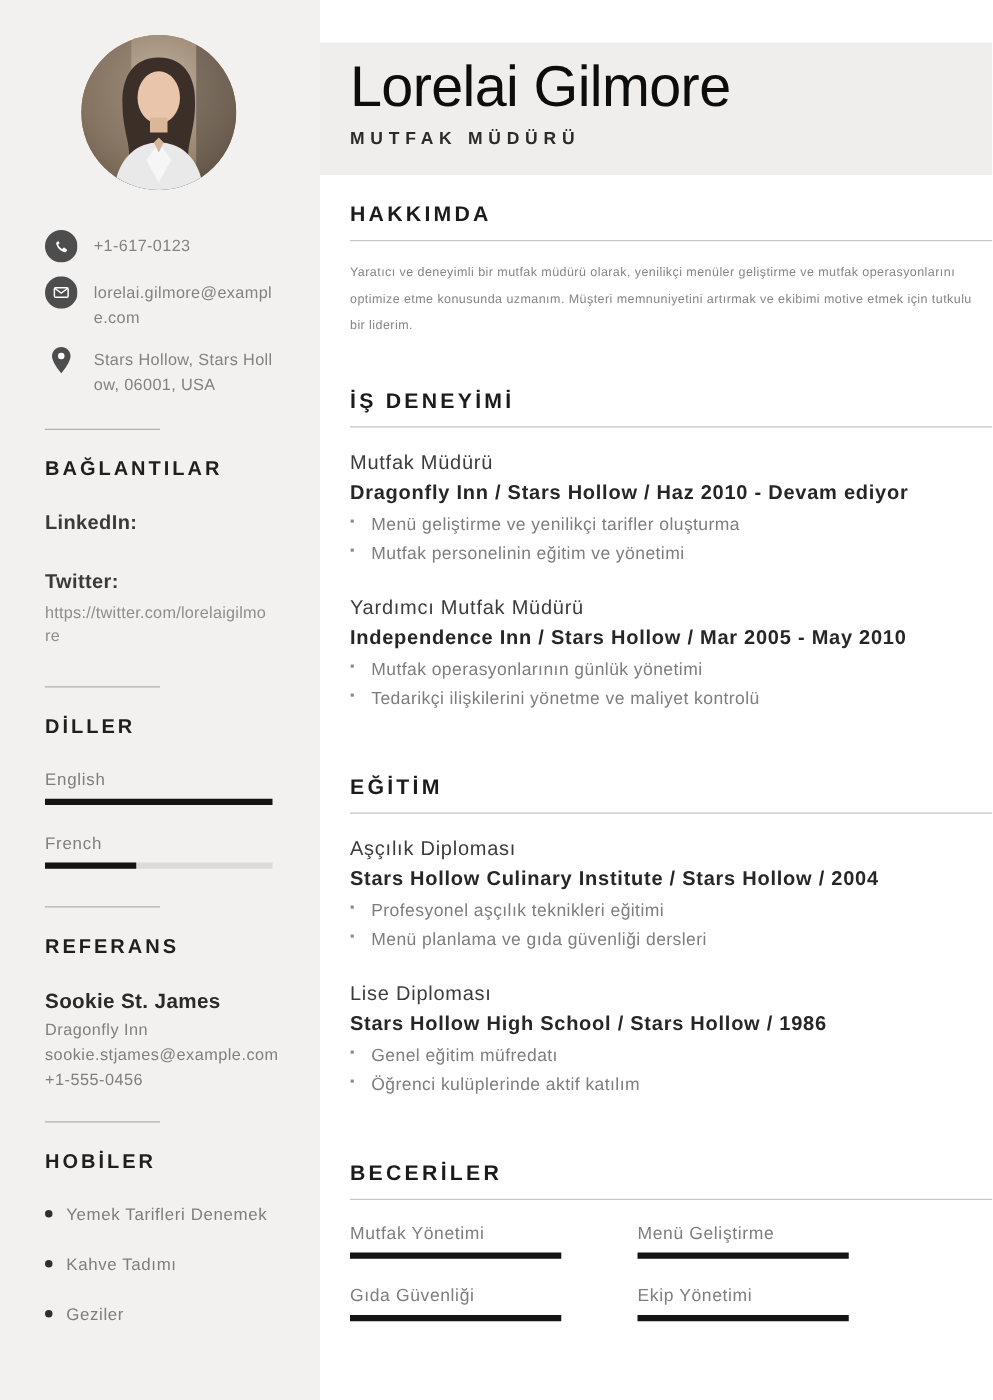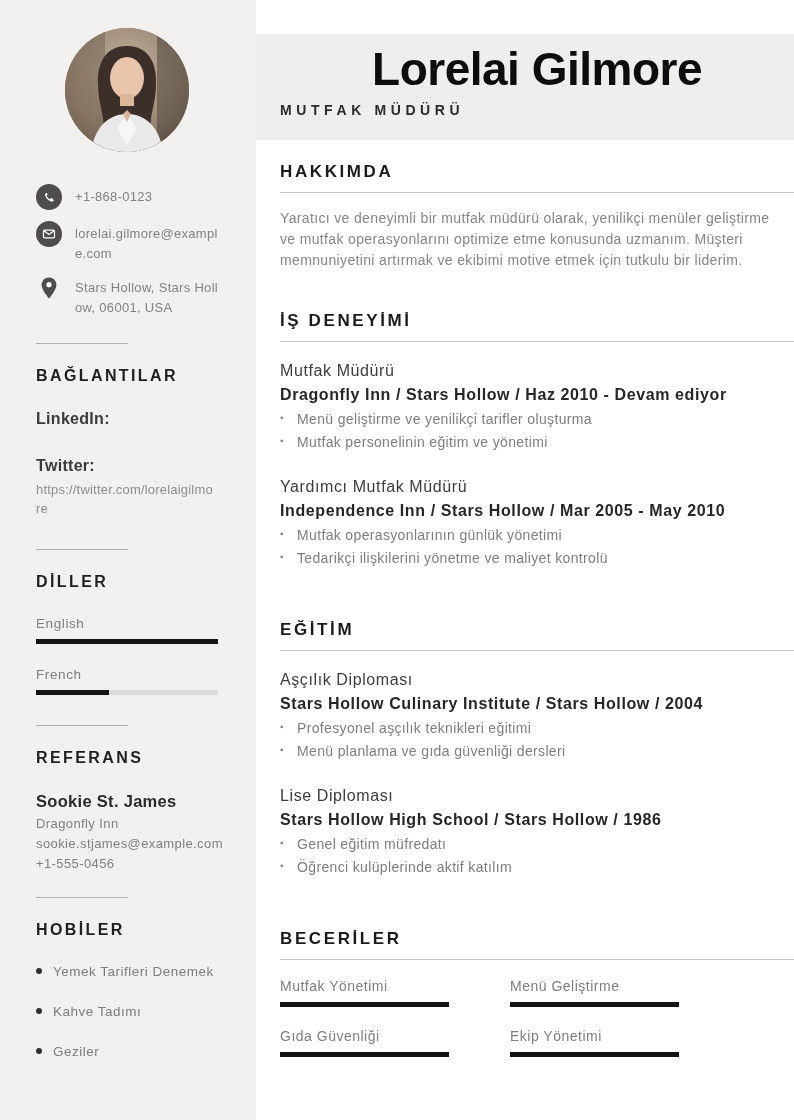--- a/index.html
+++ b/index.html
@@ -55,33 +55,33 @@
 
   
   .main{
     position:absolute;left:256px;top:0;width:538px;height:1120px;
     box-sizing:border-box;
   }
   .band{
     margin-top:34px;height:106px;background:#efeeec;
     box-sizing:border-box;padding:10px 0 0 24px;
   }
-  .name{font-size:46px;font-weight:700;color:#0d0d0d;letter-spacing:-.5px;line-height:1.1;text-align:center;}
+  .name{font-size:46px;font-weight:400;color:#0d0d0d;letter-spacing:-.5px;line-height:1.1;}
   .job-title-top{margin-top:7px;font-size:14px;font-weight:600;color:#2b2b2b;letter-spacing:4.6px;}
 
   .section{padding-left:24px;}
   .sec-heading{
     margin-top:22px;font-size:17px;font-weight:700;letter-spacing:2.6px;color:#1b1b1b;
     padding-bottom:10px;border-bottom:1px solid #c6c6c5;
   }
   .sec-heading.gap-lg{margin-top:40px;}
   .sec-heading.gap-xl{margin-top:46px;}
 
   .about-text{
-    margin-top:15px;font-size:14px;line-height:21px;color:#858585;
+    margin-top:15px;font-size:10px;line-height:21px;color:#858585;
     letter-spacing:.35px;padding-right:8px;
   }
 
   .entry-title{margin-top:20px;font-size:16px;font-weight:500;color:#3c3c3c;letter-spacing:.6px;}
   .entry-meta{margin-top:6px;font-size:16px;font-weight:600;color:#262626;letter-spacing:.6px;}
   .bullets{margin:8px 0 0 0;padding:0;list-style:none;}
   .bullets li{
     position:relative;padding:0 0 9px 17px;font-size:14px;color:#7d7d7d;letter-spacing:.35px;line-height:14px;
   }
   .bullets li::before{
@@ -132,21 +132,21 @@
     </div>
 
     <div class="contact">
       <div class="contact-row">
         <span class="cicon">
           <svg viewBox="0 0 26 26">
               <circle cx="13" cy="13" r="13" fill="#4d4d4d"></circle>
             <path d="M9.9 8.1l1.6 1.9c.2.25.18.6-.05.82l-1.0 1.0c.75 1.45 1.9 2.6 3.35 3.35l1.0-1.0c.22-.23.57-.25.82-.05l1.9 1.6c.28.23.3.66.05.92l-.85.9c-.25.26-.62.36-.97.27-3.3-.9-5.9-3.5-6.8-6.8-.1-.35 0-.72.27-.97l.9-.85c.26-.25.69-.23.92.05z" fill="#ffffff"></path>
           </svg>
         </span>
-        <span class="contact-text">+1-868-0123</span>
+        <span class="contact-text">+1-617-0123</span>
       </div>
       <div class="contact-row">
         <span class="cicon">
           <svg viewBox="0 0 26 26">
               <circle cx="13" cy="13" r="13" fill="#4d4d4d"></circle>
             <rect x="7.5" y="9.2" width="11" height="7.6" rx="1" fill="none" stroke="#ffffff" stroke-width="1.2"></rect>
             <path d="M8 9.8l5 3.6 5-3.6" fill="none" stroke="#ffffff" stroke-width="1.2"></path>
           </svg>
         </span>
         <span class="contact-text">lorelai.gilmore@example.com</span>

